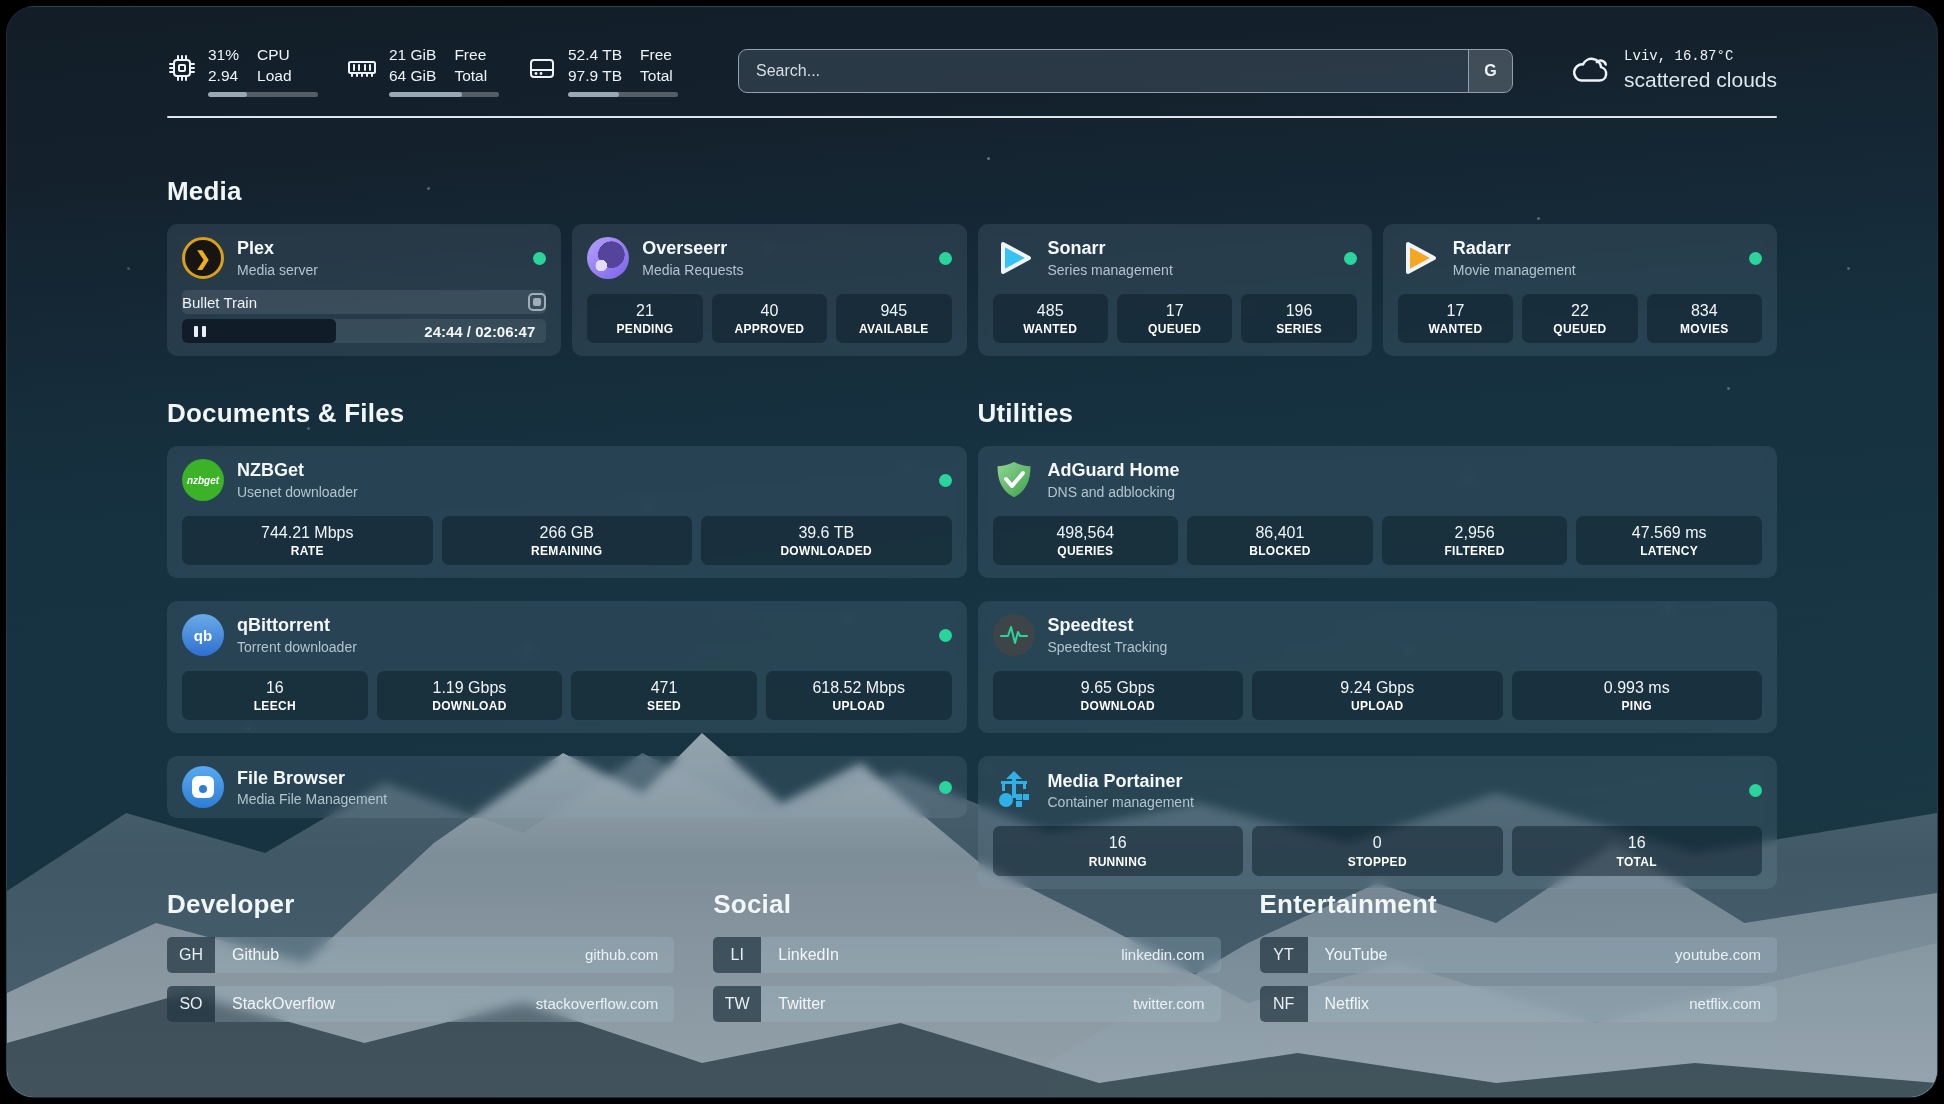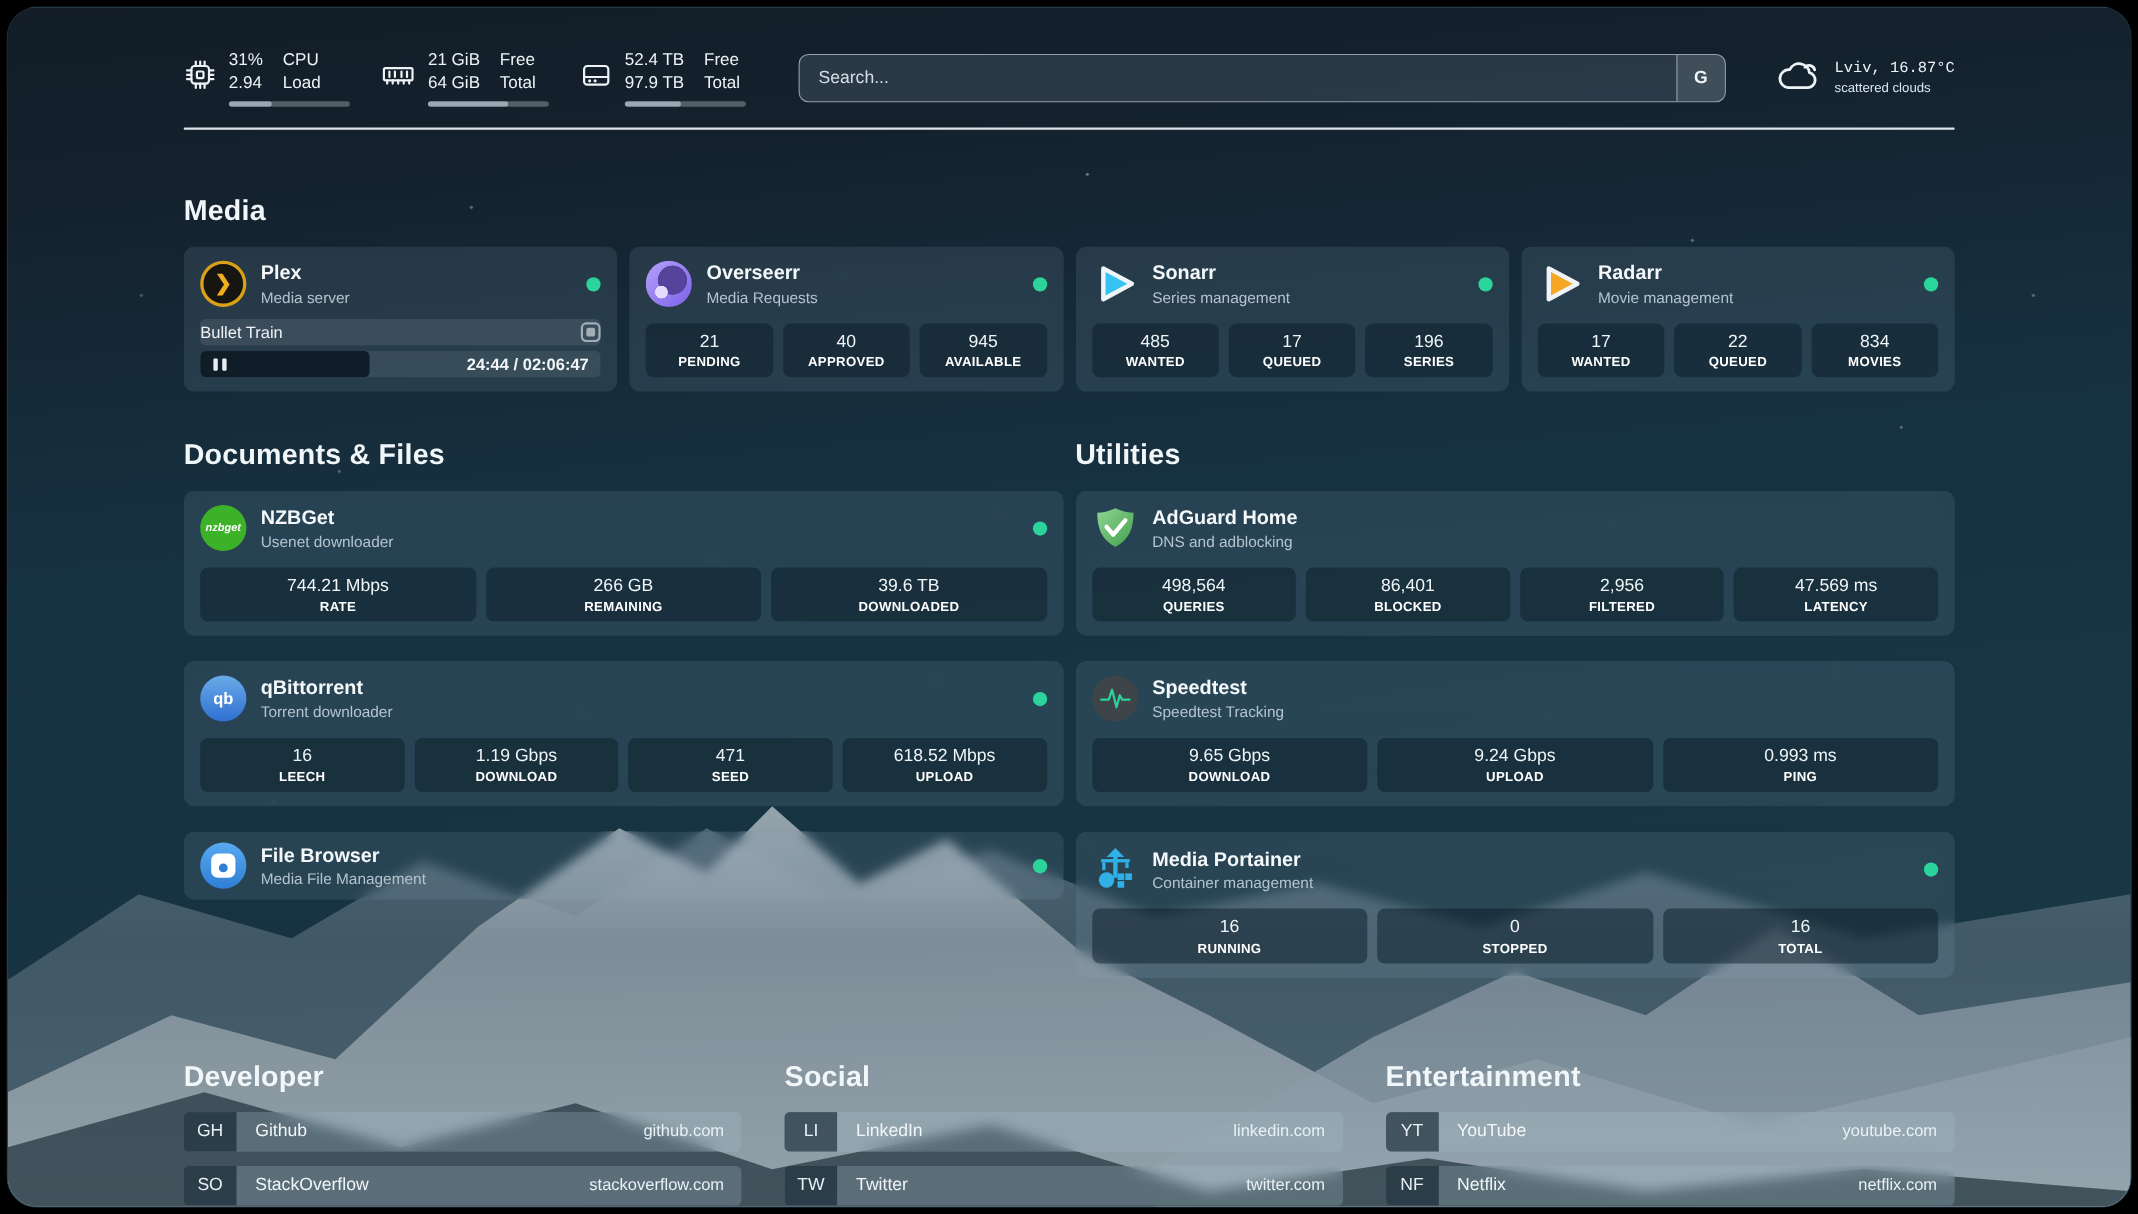--- a/index.html
+++ b/index.html
@@ -14,38 +14,38 @@
     box-shadow:420px 180px rgba(255,255,255,.30),760px 240px rgba(255,255,255,.25),980px 150px rgba(255,255,255,.35),
     1240px 300px rgba(255,255,255,.22),1530px 210px rgba(255,255,255,.30),300px 420px rgba(255,255,255,.25),
     640px 500px rgba(255,255,255,.28),900px 460px rgba(255,255,255,.20),1180px 520px rgba(255,255,255,.30),
     1460px 470px rgba(255,255,255,.22),1720px 380px rgba(255,255,255,.28),520px 640px rgba(255,255,255,.25),
     840px 610px rgba(255,255,255,.22),1100px 680px rgba(255,255,255,.28),1400px 640px rgba(255,255,255,.20),
     1660px 600px rgba(255,255,255,.26),240px 720px rgba(255,255,255,.22),980px 760px rgba(255,255,255,.20),
     1840px 260px rgba(255,255,255,.28),120px 260px rgba(255,255,255,.22);}
   .content{position:relative;z-index:2;width:1610px;margin:0 auto;color:#eef3f7;}
 
   
-  .topbar{display:flex;align-items:center;margin-top:34px;height:60px;}
+  .topbar{display:flex;align-items:center;margin-top:34px;height:60px;gap:12px;}
   .resources{display:flex;gap:28px;align-items:flex-start;}
   .resource{display:flex;gap:11px;align-items:flex-start;}
   .res-icon{margin-top:8px;}
   .res-cols{display:flex;gap:18px;font-size:15.5px;line-height:1.32;color:#eef3f7;white-space:nowrap;}
   .res-col{display:flex;flex-direction:column;}
   .res-bar{margin-top:6px;width:110px;height:5px;border-radius:3px;background:rgba(255,255,255,0.28);overflow:hidden;}
   .res-fill{height:100%;background:#9aa8b4;border-radius:3px;}
   .searchwrap{flex:1;display:flex;align-items:stretch;margin:0 46px 0 48px;height:42px;
     border:1px solid #93a0ab;border-radius:9px;background:rgba(62,78,92,0.55);overflow:hidden;}
   .searchwrap input{flex:1;background:transparent;border:none;outline:none;color:#eef3f7;font-size:16px;
     padding:4px 17px;font-family:"Liberation Sans",sans-serif;}
   .searchwrap input::placeholder{color:#d6dee5;opacity:1;}
   .gbtn{width:44px;border:none;border-left:1px solid #93a0ab;background:rgba(255,255,255,0.10);
     color:#eef3f7;font-size:16px;font-weight:600;cursor:pointer;font-family:"Liberation Sans",sans-serif;}
   .weather{display:flex;gap:13px;align-items:center;}
   .weather-temp{font-size:14px;line-height:1.35;font-family:Liberation Mono, monospace;}
-  .weather-cond{font-size:12px;color:#dde6ec;line-height:1.35;}
+  .weather-cond{font-size:21px;color:#dde6ec;line-height:1.35;}
   .divider{height:2px;background:#e9eff4;opacity:.95;border-radius:1px;margin-top:15px;}
 
   
   .section-title{font-size:26px;font-weight:600;color:#f1f6f9;margin:0 0 17px 0;letter-spacing:.2px;}
   .media-section{margin-top:58px;}
   .media-row{display:grid;grid-template-columns:repeat(4,1fr);gap:11px;}
 
   .card{background:rgba(150,178,196,0.14);border-radius:10px;padding:13px 15px;box-sizing:border-box;
     backdrop-filter:blur(5px);display:flex;flex-direction:column;}
   .media-row .card{height:132px;}
@@ -85,21 +85,21 @@
                radial-gradient(circle at 58% 42%,#54449b 0 38%,rgba(0,0,0,0) 39%),
                linear-gradient(135deg,#b5a1fb,#7c62e8);}
   .icon-nzbget{border-radius:50%;background:#3cb229;color:#fff;font-size:10px;font-weight:700;font-style:italic;}
   .icon-qb{border-radius:50%;background:linear-gradient(180deg,#6aabe9,#2f6fd0);color:#fff;font-weight:700;font-size:15px;}
   .icon-fb{border-radius:50%;background:linear-gradient(180deg,#58a9f0,#2e7ed5);position:relative;}
   .icon-fb::before{content:"";position:absolute;left:10px;top:10px;width:22px;height:22px;background:#fff;border-radius:6px;}
   .icon-fb::after{content:"";position:absolute;left:17px;top:19px;width:8px;height:8px;background:#2e7ed5;border-radius:50%;}
   .icon-speedtest{border-radius:50%;background:#3d4549;}
 
   
-  .bookmarks{display:grid;grid-template-columns:1fr 1fr 1.02fr;gap:39px;margin-top:74px;}
+  .bookmarks{display:grid;grid-template-columns:1fr 1fr 1.02fr;gap:39px;}
   .bm-row{display:flex;align-items:center;height:36px;background:rgba(168,192,206,0.26);border-radius:5px;
     overflow:hidden;margin-bottom:13px;backdrop-filter:blur(6px);cursor:pointer;}
   .bm-row:last-child{margin-bottom:0;}
   .bm-abbr{width:48px;height:100%;background:rgba(14,32,44,0.62);color:#e9eff4;display:flex;align-items:center;
     justify-content:center;font-size:16px;flex:none;}
   .bm-name{flex:1;padding-left:17px;font-size:16px;color:#f2f6f9;}
   .bm-url{padding-right:16px;font-size:15px;color:#eaf1f6;}
 </style>
 </head>
 <body>

